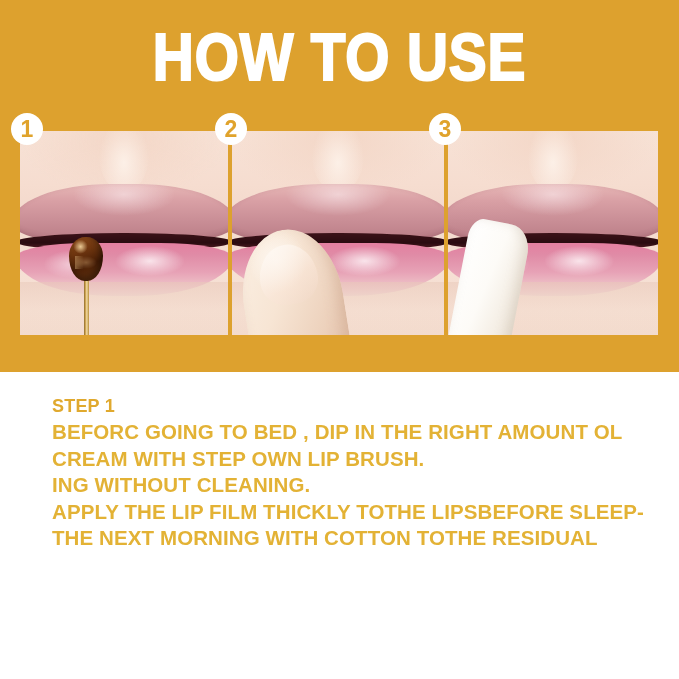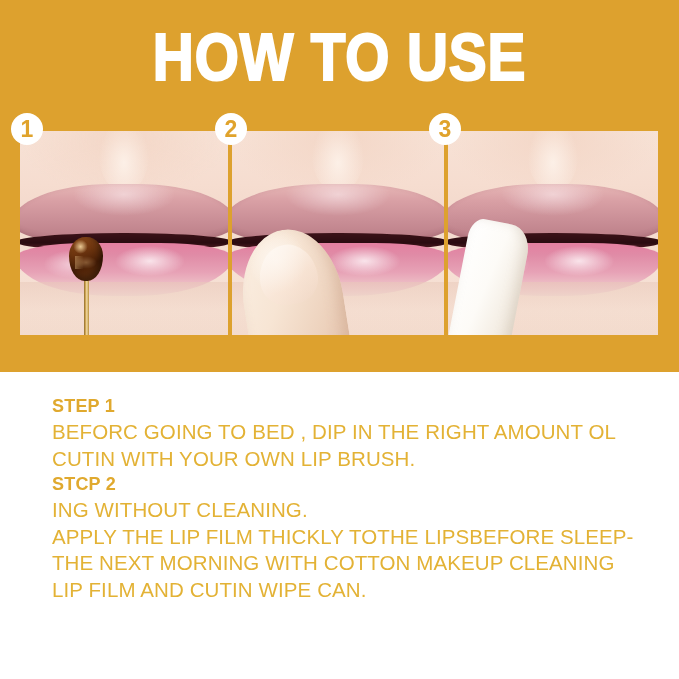--- a/index.html
+++ b/index.html
@@ -225,21 +225,21 @@
   }
   .step-head {
     color: #e0a92e;
     font-weight: 700;
     font-size: 18px;
     line-height: 25px;
     letter-spacing: .2px;
   }
   .step-body {
     color: #e3b235;
-    font-weight: 400;
+    font-weight: 700;
     font-size: 20.5px;
     line-height: 26.5px;
     letter-spacing: .1px;
   }
   .step-body .ln { display: block; white-space: nowrap; }
 </style>
 </head>
 <body>
 
 <div id="banner">
@@ -289,27 +289,25 @@
 
 <div class="badge" id="badge-1">1</div>
 <div class="badge" id="badge-2">2</div>
 <div class="badge" id="badge-3">3</div>
 
 <div id="instructions">
 
   <div class="step-head">STEP 1</div>
   <div class="step-body">
     <span class="ln">BEFORC GOING TO BED , DIP IN THE RIGHT AMOUNT OL</span>
-    <span class="ln">CUTIN WITH YOUR OWN LIP BRUSH.</span>
-  </div>
-
-  <div class="step-head">STCP 2</div>
+    <span class="ln">CREAM WITH STEP OWN LIP BRUSH.</span>
+  </div>
+
   <div class="step-body">
     <span class="ln">ING WITHOUT CLEANING.</span>
     <span class="ln">APPLY THE LIP FILM THICKLY TOTHE LIPSBEFORE SLEEP-</span>
   </div>
 
   <div class="step-body">
-    <span class="ln">THE NEXT MORNING WITH COTTON MAKEUP CLEANING</span>
-    <span class="ln">LIP FILM AND CUTIN WIPE CAN.</span>
+    <span class="ln">THE NEXT MORNING WITH COTTON TOTHE RESIDUAL</span>
   </div>
 
 </div>
 
 </body></html>

